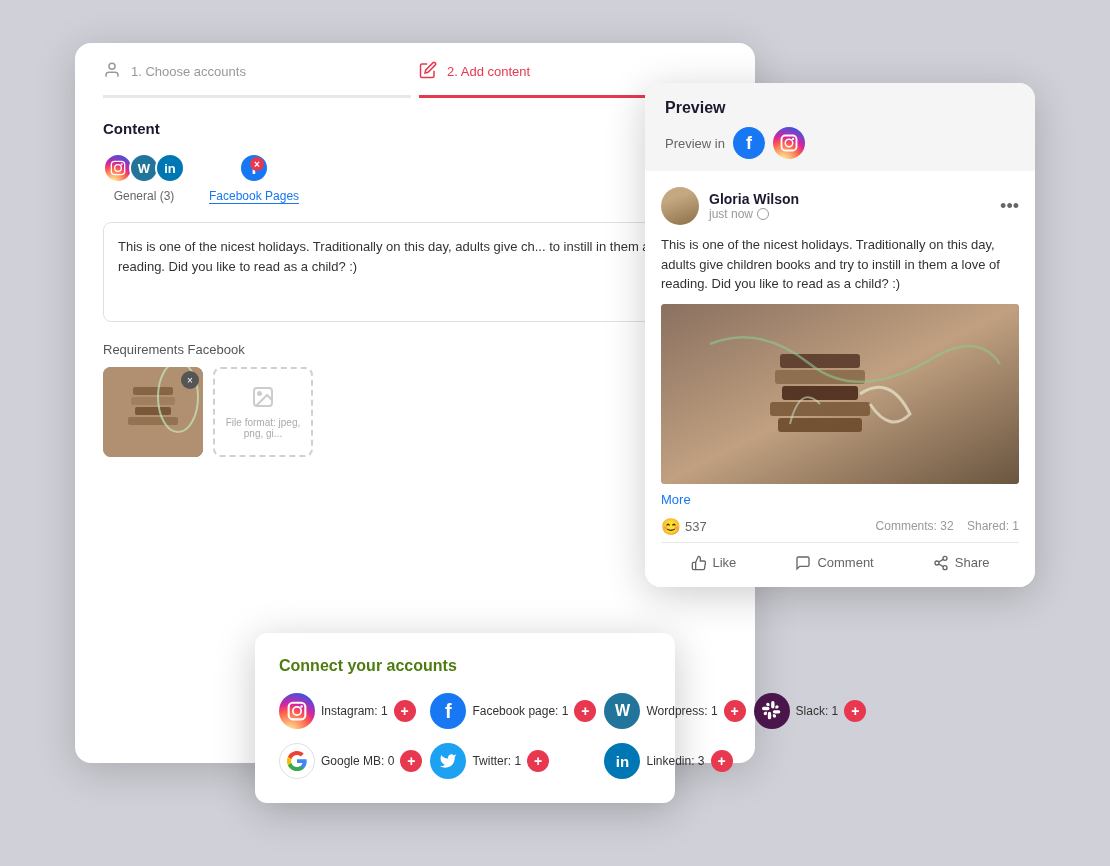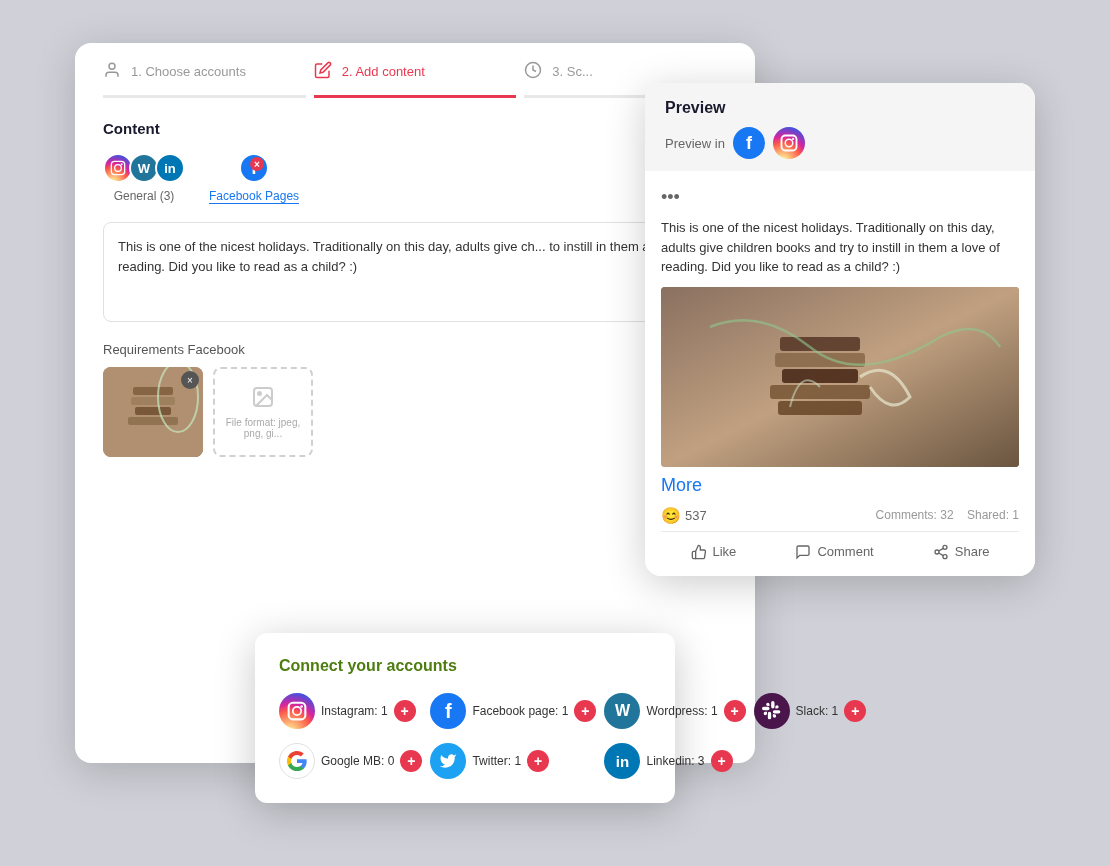--- a/index.html
+++ b/index.html
@@ -417,21 +417,21 @@
     .fb-post-image {
       width: 100%;
       height: 180px;
       background: linear-gradient(135deg, #a0856a 0%, #c8b098 40%, #8b7355 70%, #6b5a3e 100%);
       border-radius: 4px;
       position: relative;
       overflow: hidden;
     }
 
     .fb-more-link {
-      font-size: 18px;
+      font-size: 13px;
       color: #1877f2;
       padding: 8px 0 4px 0;
       cursor: pointer;
     }
 
     .fb-reactions {
       display: flex;
       align-items: center;
       justify-content: space-between;
       padding: 6px 0;
@@ -500,29 +500,20 @@
       <div class="step active">
         <span class="step-icon">
           <svg width="18" height="18" viewBox="0 0 24 24" fill="none" stroke="#e8384f" stroke-width="2">
             <path d="M11 4H4a2 2 0 0 0-2 2v14a2 2 0 0 0 2 2h14a2 2 0 0 0 2-2v-7"></path>
             <path d="M18.5 2.5a2.121 2.121 0 0 1 3 3L12 15l-4 1 1-4 9.5-9.5z"></path>
           </svg>
         </span>
         <span class="step-label">2. Add content</span>
       </div>
 
-      <div class="step">
-        <span class="step-icon">
-          <svg width="18" height="18" viewBox="0 0 24 24" fill="none" stroke="#999" stroke-width="2">
-            <circle cx="12" cy="12" r="10"></circle>
-            <polyline points="12 6 12 12 16 14"></polyline>
-          </svg>
-        </span>
-        <span class="step-label">3. Sc...</span>
-      </div>
     </div>
 
     <div class="content-section">
       <div class="section-title">Content</div>
 
       
       <div class="account-groups">
         <div class="account-group">
           <div class="account-icons">
             <div class="social-icon ig-icon" style="font-size:16px; display:flex; align-items:center; justify-content:center;">
@@ -673,20 +664,32 @@
             <rect x="2" y="2" width="20" height="20" rx="5" fill="none" stroke="white" stroke-width="2.5"></rect>
             <circle cx="12" cy="12" r="5" fill="none" stroke="white" stroke-width="2"></circle>
             <circle cx="17.5" cy="6.5" r="1.5" fill="white"></circle>
           </svg>
         </div>
       </div>
     </div>
 
     <div class="fb-post">
       <div class="fb-post-header">
+        <div class="fb-user-info">
+          <div class="fb-avatar">
+            <div class="fb-avatar-img"></div>
+          </div>
+          <div>
+            <div class="fb-username">Gloria Wilson</div>
+            <div class="fb-timestamp">
+              <span>just now</span>
+              <span class="globe-icon"></span>
+            </div>
+          </div>
+        </div>
         <div class="fb-more">•••</div>
       </div>
 
       <div class="fb-post-text">This is one of the nicest holidays. Traditionally on this day, adults give children books and try to instill in them a love of reading. Did you like to read as a child? :)</div>
 
       <div class="fb-post-image">
         <svg width="100%" height="180" viewBox="0 0 360 180" preserveAspectRatio="xMidYMid slice">
           <defs>
             <linearGradient id="bg-grad" x1="0" y1="0" x2="1" y2="1">
               <stop offset="0%" stop-color="#8a7060"></stop>

